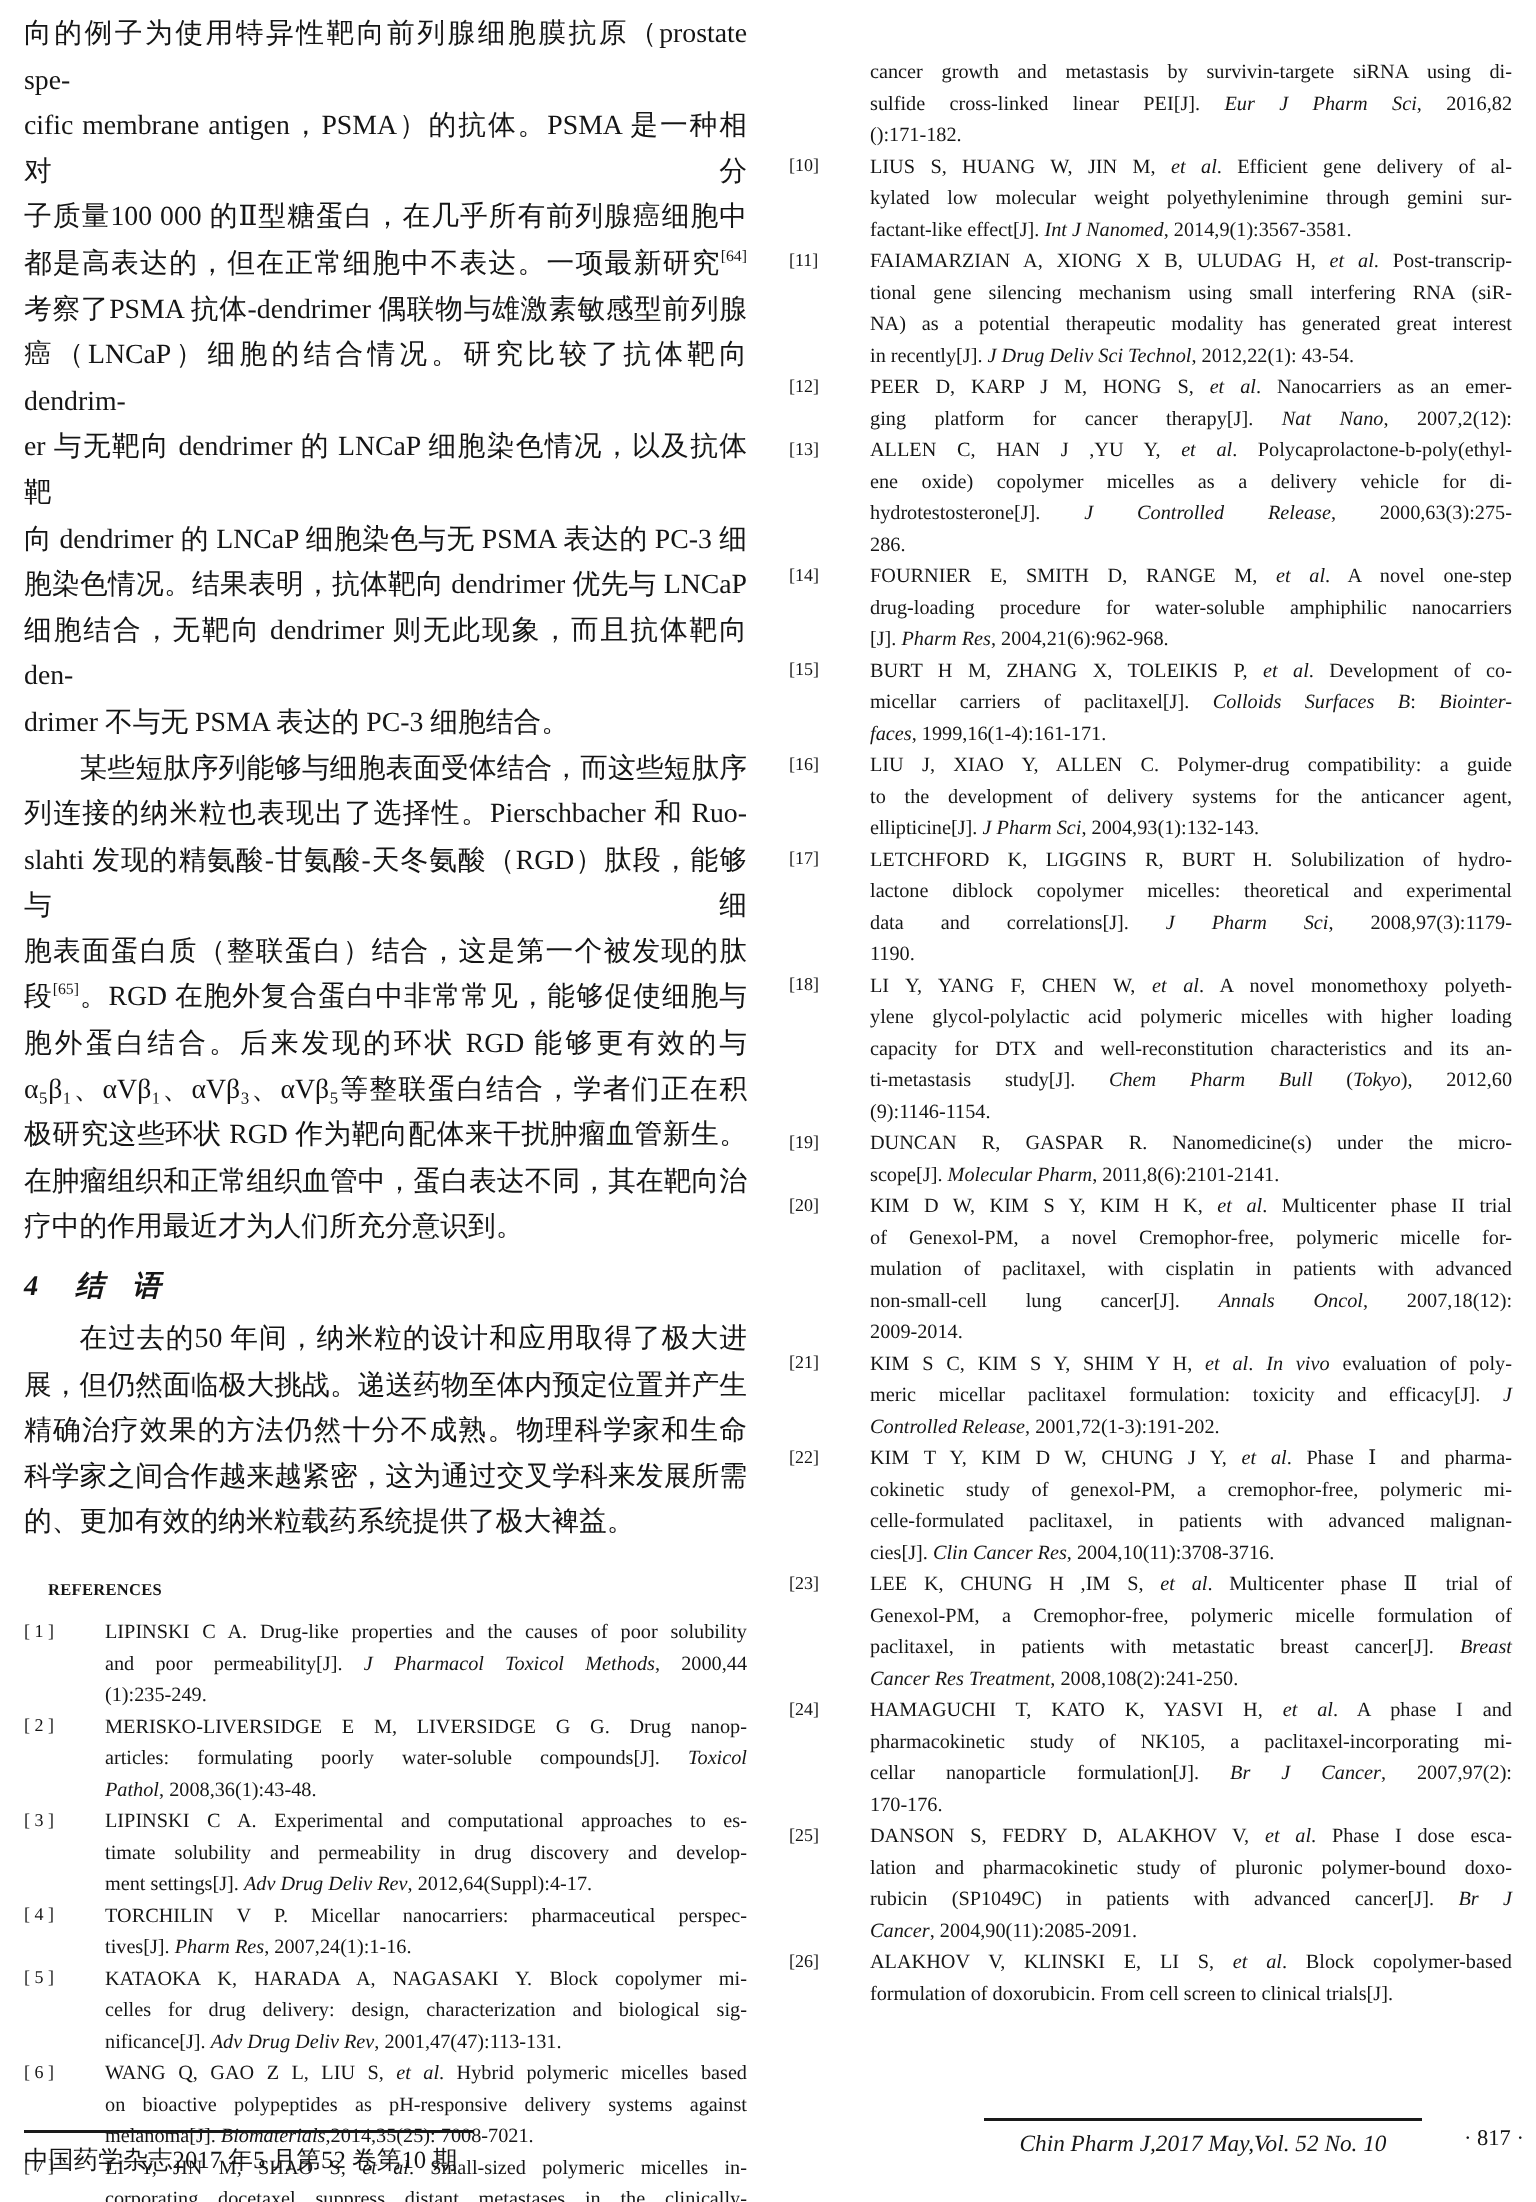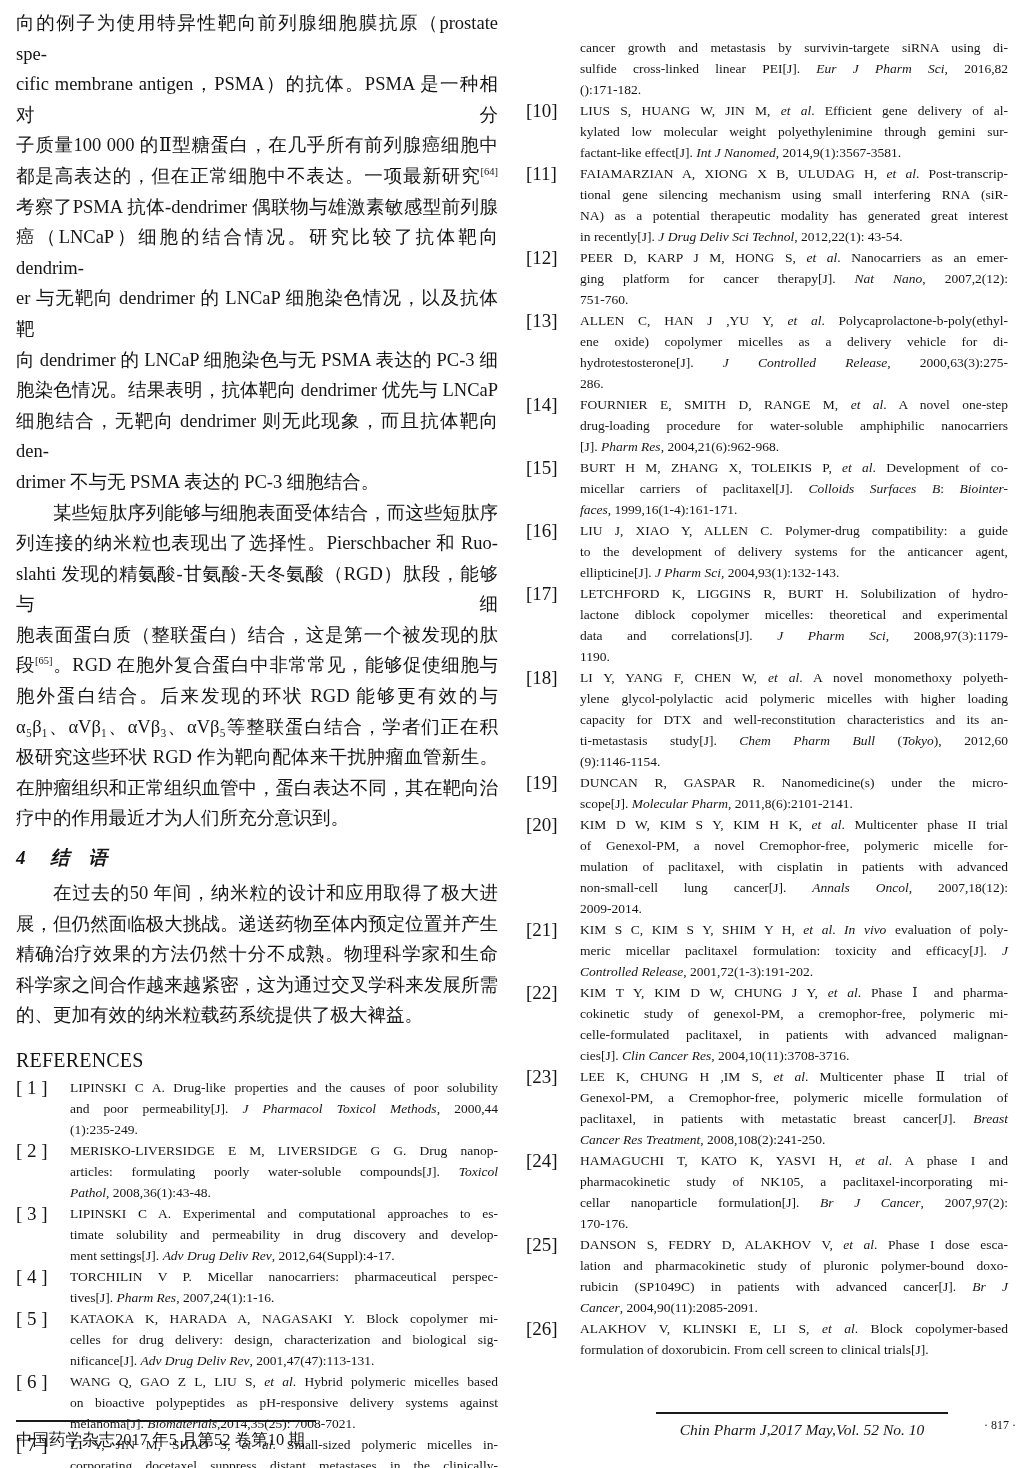--- a/index.html
+++ b/index.html
@@ -36,33 +36,33 @@
     font-size: 19px;
     font-weight: bold;
     margin: 10px 0 6px 0;
     line-height: 28px;
     font-style: italic;
   }
   .sec-num { margin-right: 1.3em; }
 
   
   .refs-heading {
-    font-size: 20px;
-    font-weight: normal;
-    margin: 18px 0 6px 0;
+    font-size: 11px;
+    font-weight: bold;
+    margin: 18px 0 6px 16px;
     line-height: 22px;
     letter-spacing: 0.2px;
   }
 
   
   .ref { display: flex; }
   .ref-label {
     flex: none;
     width: 54px;
-    font-size: 19px;
+    font-size: 12px;
     line-height: 21px;
     white-space: nowrap;
   }
   .ref-body { flex: 1; min-width: 0; }
   .rline {
     font-size: 13.5px;
     line-height: 21px;
     text-align: justify;
     text-align-last: justify;
   }
@@ -70,21 +70,21 @@
 
   
   .footer-left { position: absolute; left: 16px; top: 1420px; width: 360px; }
   .footer-left .rule { width: 300px; height: 2px; background: #1a1a1a; margin-bottom: 7px; }
   .cn-footer { font-size: 16.5px; line-height: 22px; }
 
   .footer-right { position: absolute; left: 656px; top: 1412px; width: 292px; text-align: center; }
   .footer-right .rule { width: 100%; height: 2px; background: #1a1a1a; margin-bottom: 5px; }
   .en-footer { font-style: italic; font-size: 15.5px; line-height: 21px; }
 
-  .page-num { position: absolute; right: 8px; top: 1418px; font-size: 12px; }
+  .page-num { position: absolute; right: 8px; top: 1418px; font-size: 15px; }
 </style>
 </head>
 <body>
 
 <div class="page">
 
   <div class="col col-left">
     <div id="paras-top">
         <div class="para">
           <div class="cline first">向的例子为使用特异性靶向前列腺细胞膜抗原（prostate spe-</div>
@@ -212,21 +212,20 @@
             <div class="rline">tional gene silencing mechanism using small interfering RNA (siR-</div>
             <div class="rline">NA) as a potential therapeutic modality has generated great interest</div>
             <div class="rline last">in recently[J]. <i>J Drug Deliv Sci Technol</i>, 2012,22(1): 43-54.</div>
           </div>
         </div>
         <div class="ref">
           <span class="ref-label">[12]</span>
           <div class="ref-body">
             <div class="rline">PEER D, KARP J M, HONG S, <i>et al</i>. Nanocarriers as an emer-</div>
             <div class="rline">ging platform for cancer therapy[J]. <i>Nat Nano</i>, 2007,2(12):</div>
-            <div class="rline last">751-760.</div>
           </div>
         </div>
         <div class="ref">
           <span class="ref-label">[13]</span>
           <div class="ref-body">
             <div class="rline">ALLEN C, HAN J ,YU Y, <i>et al</i>. Polycaprolactone-b-poly(ethyl-</div>
             <div class="rline">ene oxide) copolymer micelles as a delivery vehicle for di-</div>
             <div class="rline">hydrotestosterone[J]. <i>J Controlled Release</i>, 2000,63(3):275-</div>
             <div class="rline last">286.</div>
           </div>

